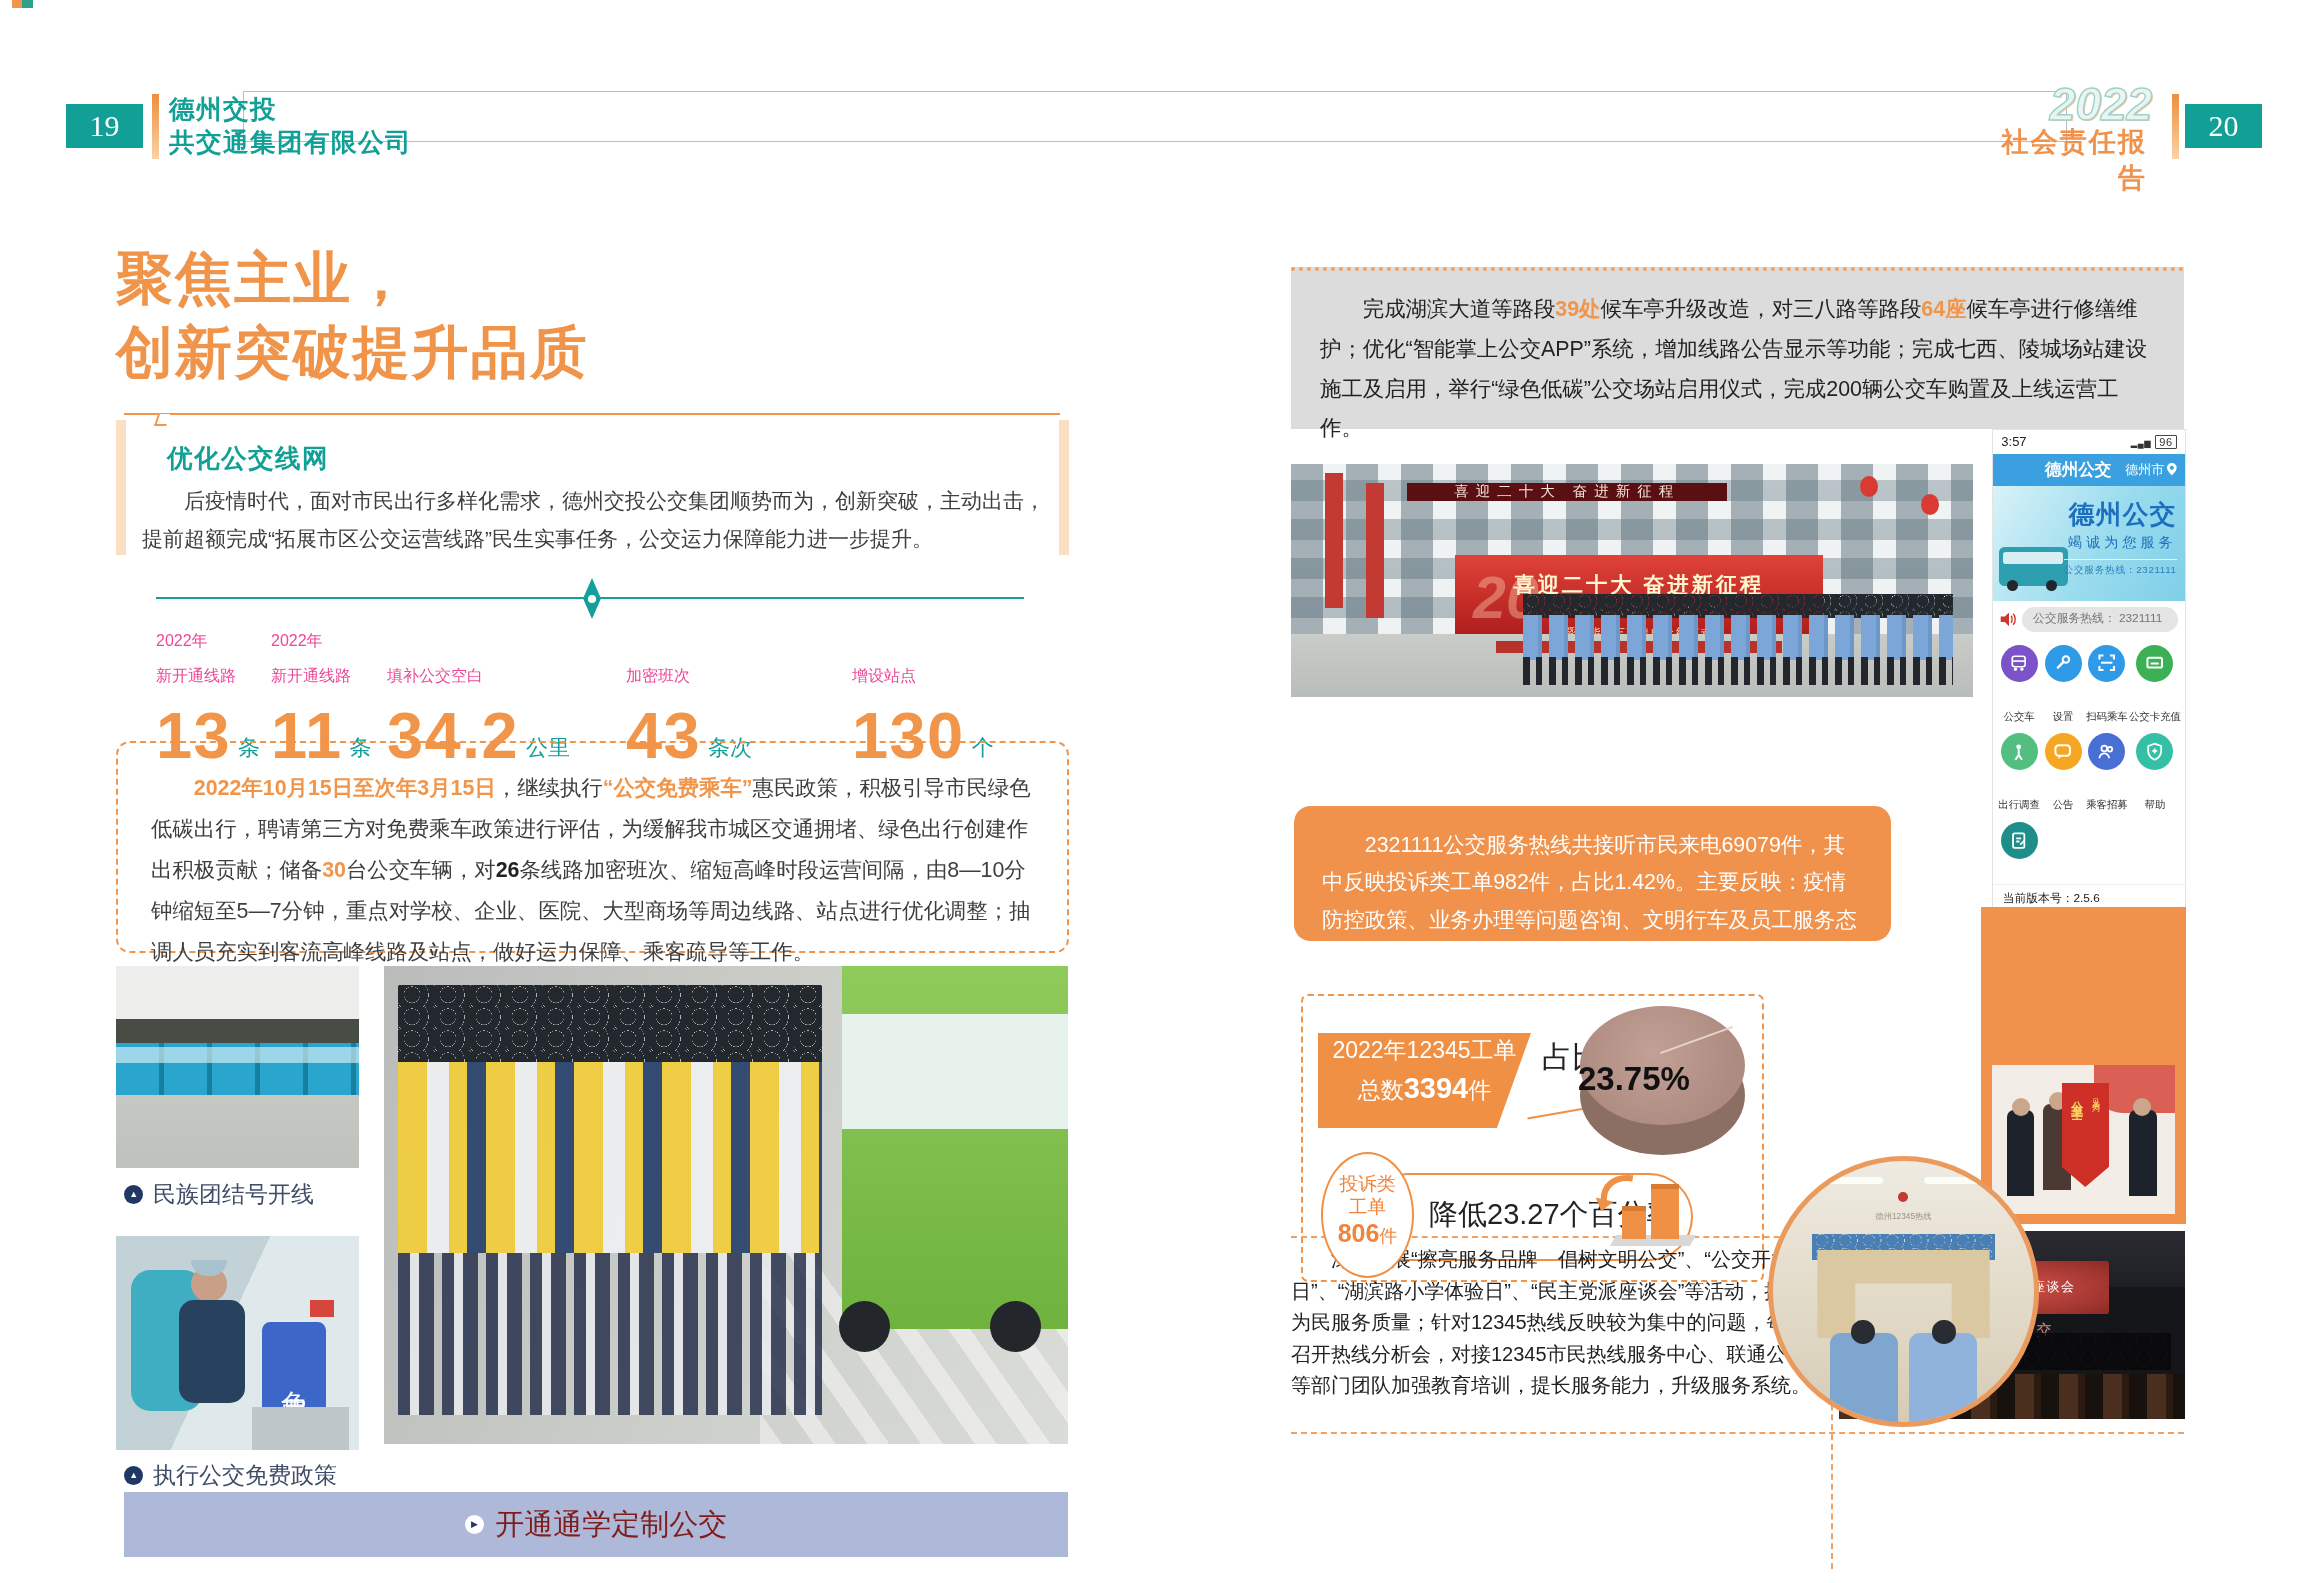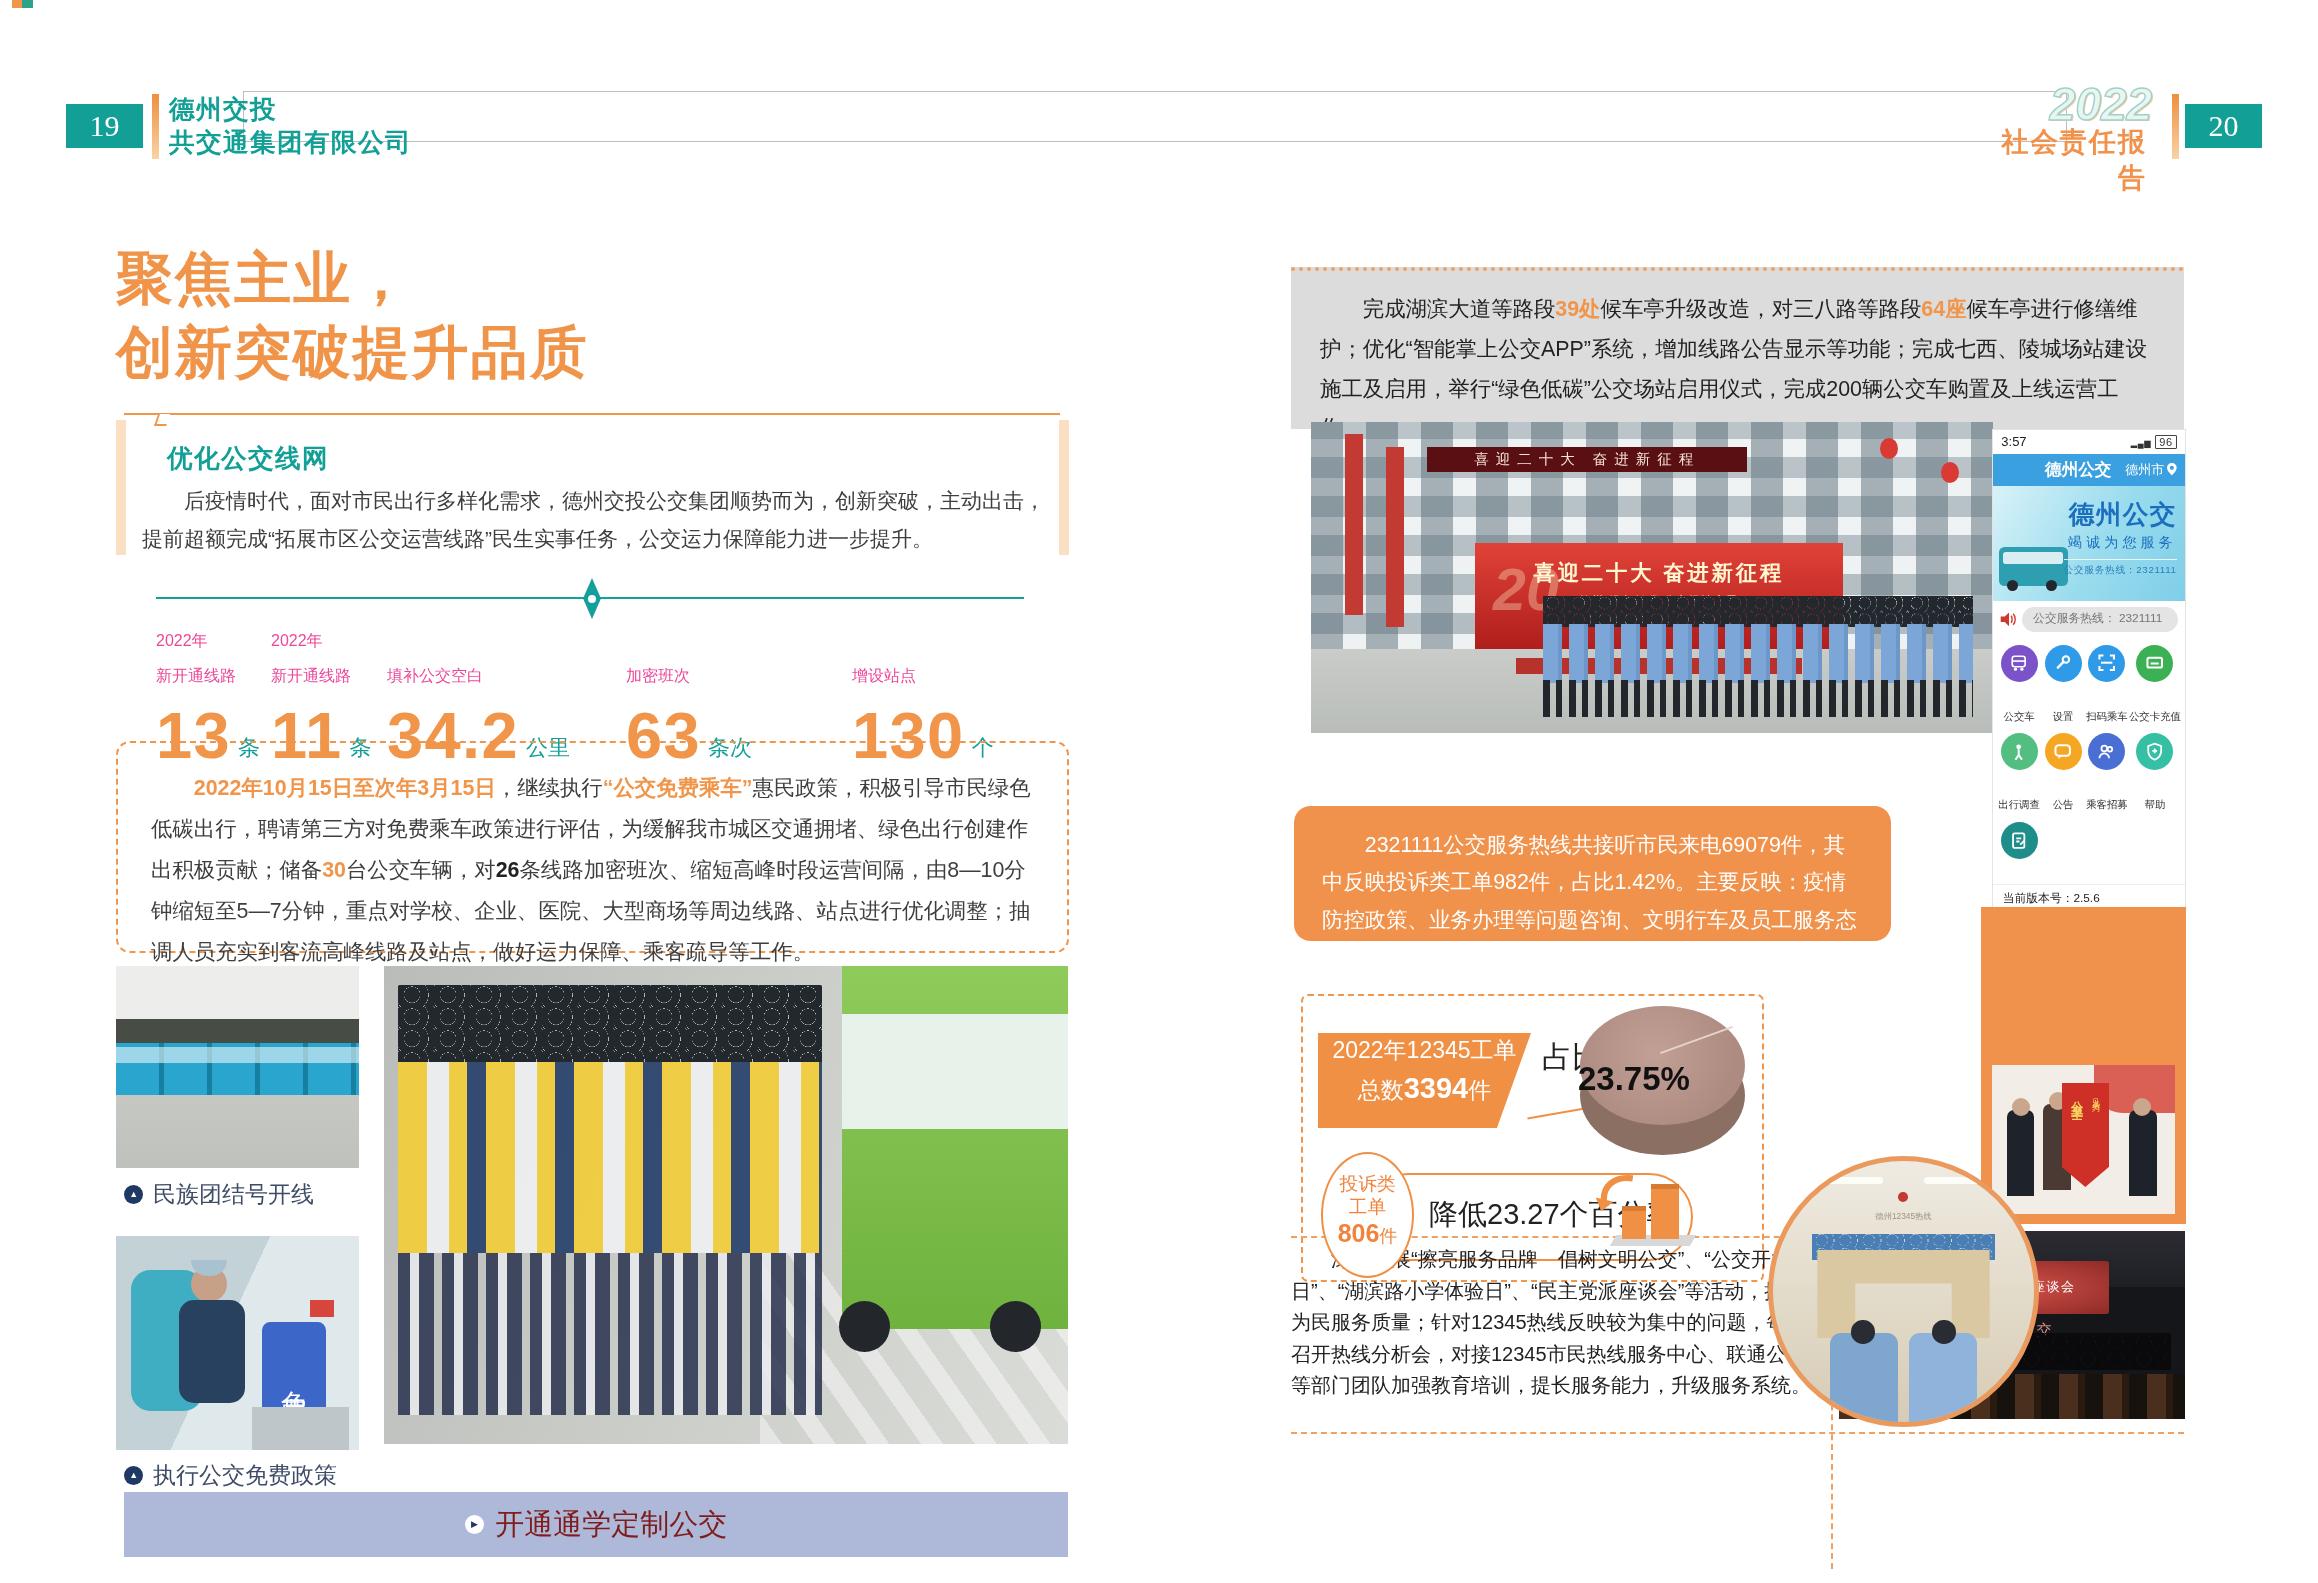--- a/index.html
+++ b/index.html
@@ -68,21 +68,21 @@
   .green-bus { right:0; top:0; width:33%; height:76%; background:linear-gradient(#8FCB5B,#6FB23E); border-radius:0 0 0 18px; }
   .green-bus-win { right:0; top:10%; width:33%; height:24%; background:#E6F2EA; }
   .green-bus-wheel { width:51px; height:51px; border-radius:50%; background:#23262B; top:70%; }
   .stu-heads { left:2%; top:4%; width:62%; height:16%; background:repeating-radial-gradient(circle at 14px 9.7px,#23282E 0 7.6px,transparent 8.3px); background-size:36px 22px; }
   .stu-torso { left:2%; top:20%; width:62%; height:40%; background:repeating-linear-gradient(90deg,#F2CE3A 0 29px,#EEF0F2 29px 51px,#F2CE3A 51px 69px,#27406B 69px 88px); opacity:.92; }
   .stu-legs { left:2%; top:60%; width:62%; height:34%; background:repeating-linear-gradient(90deg,#27314D 0 12.4px,#E8EAEC 12.4px 21px,#27314D 21px 36px,transparent 36px 44px); opacity:.85; }
 
   
   .intro-box { left:1291px; top:267px; width:893px; height:162px; background:#DCDCDC; border-top:4.1px dotted #F0A060; padding:19.4px 29px 0; font-size:21.4px; line-height:1.85; color:#222; text-indent:2em; }
 
-  .ph-ceremony { left:1291px; top:422px; width:682px; height:311px; background:#C8CCCB;margin-left:20px; }
+  .ph-ceremony { left:1291px; top:464px; width:682px; height:233px; background:#C8CCCB; }
   .bldg { left:0; top:0; width:100%; height:74%;
     background:repeating-linear-gradient(90deg,rgba(90,110,120,.5) 0 32px,transparent 32px 55px),
                repeating-linear-gradient(0deg,rgba(243,246,247,.9) 0 18px,rgba(150,165,175,.38) 18px 39px),
                linear-gradient(#D2D8DA,#C2CACC); }
   .led-strip { left:17%; top:8%; width:47%; height:8%; background:#5A1012; color:#F5E3DA; font-size:14.5px; letter-spacing:7px; display:flex; align-items:center; justify-content:center; }
   .v-banner { top:4%; width:18px; height:58%; background:#C23A32; }
   .backdrop { left:24%; top:39%; width:54%; height:34%; background:linear-gradient(#E04238,#B01E1C); color:#FFF7D0; text-align:center; padding-top:2.2%; }
   .backdrop .b1 { font-size:21.4px; font-weight:bold; letter-spacing:2.8px; }
   .backdrop .b2, .backdrop .b3 { font-size:11px; color:#FFE9A8; margin-top:5.5px; letter-spacing:1.4px; }
   .backdrop .b20 { position:absolute; left:5%; top:12%; font-size:59px; font-weight:800; color:rgba(255,235,200,.35); font-style:italic; }
@@ -239,21 +239,21 @@
     <div class="stat-lab">填补公交空白</div>
     <div class="stat-num">
         <span class="stat-val">34.2</span>
         <span class="stat-unit">公里</span>
       </div>
   </div>
   <div class="abs stat" style="left:626px;">
     <div class="stat-lab"></div>
     <div class="stat-lab">加密班次</div>
     <div class="stat-num">
-        <span class="stat-val">63</span>
+        <span class="stat-val">43</span>
         <span class="stat-unit">条次</span>
       </div>
   </div>
   <div class="abs stat" style="left:852px;">
     <div class="stat-lab"></div>
     <div class="stat-lab">增设站点</div>
     <div class="stat-num">
         <span class="stat-val">130</span>
         <span class="stat-unit">个</span>
       </div>

